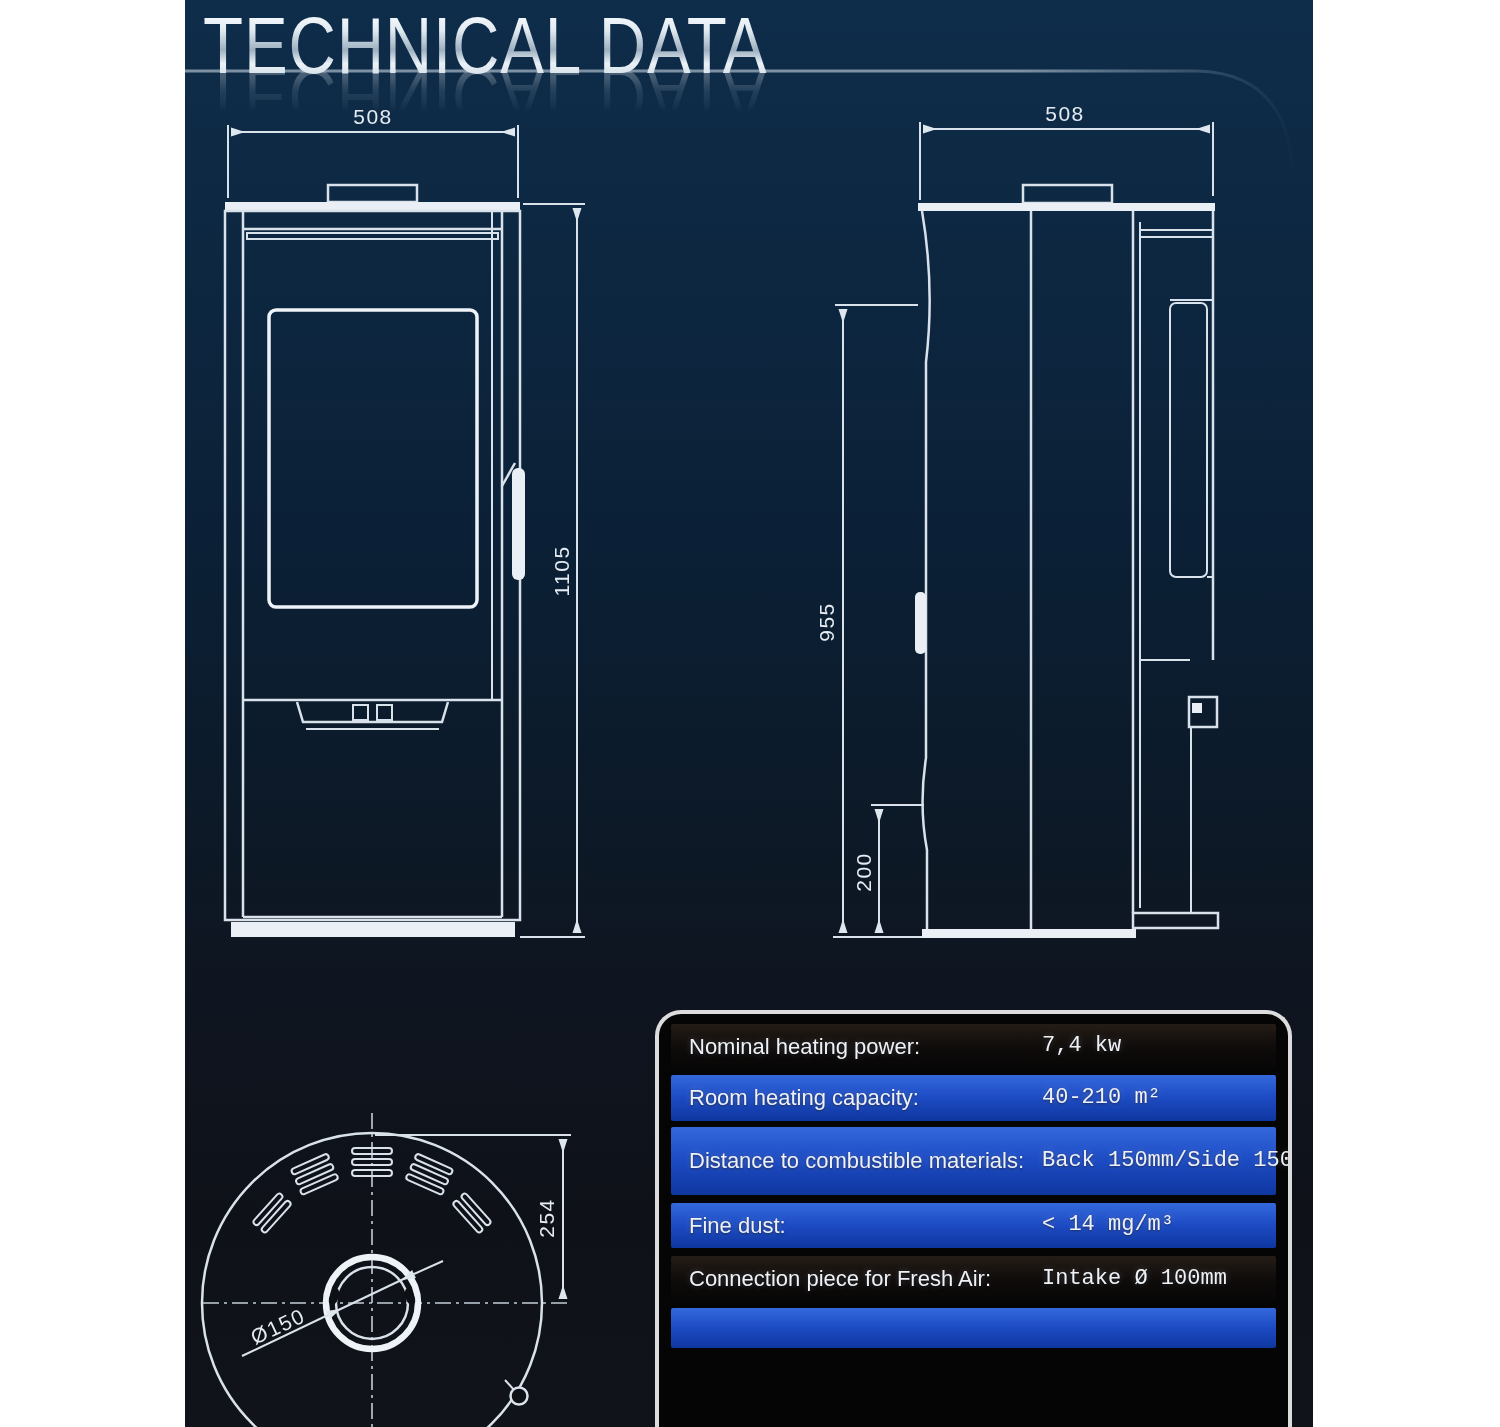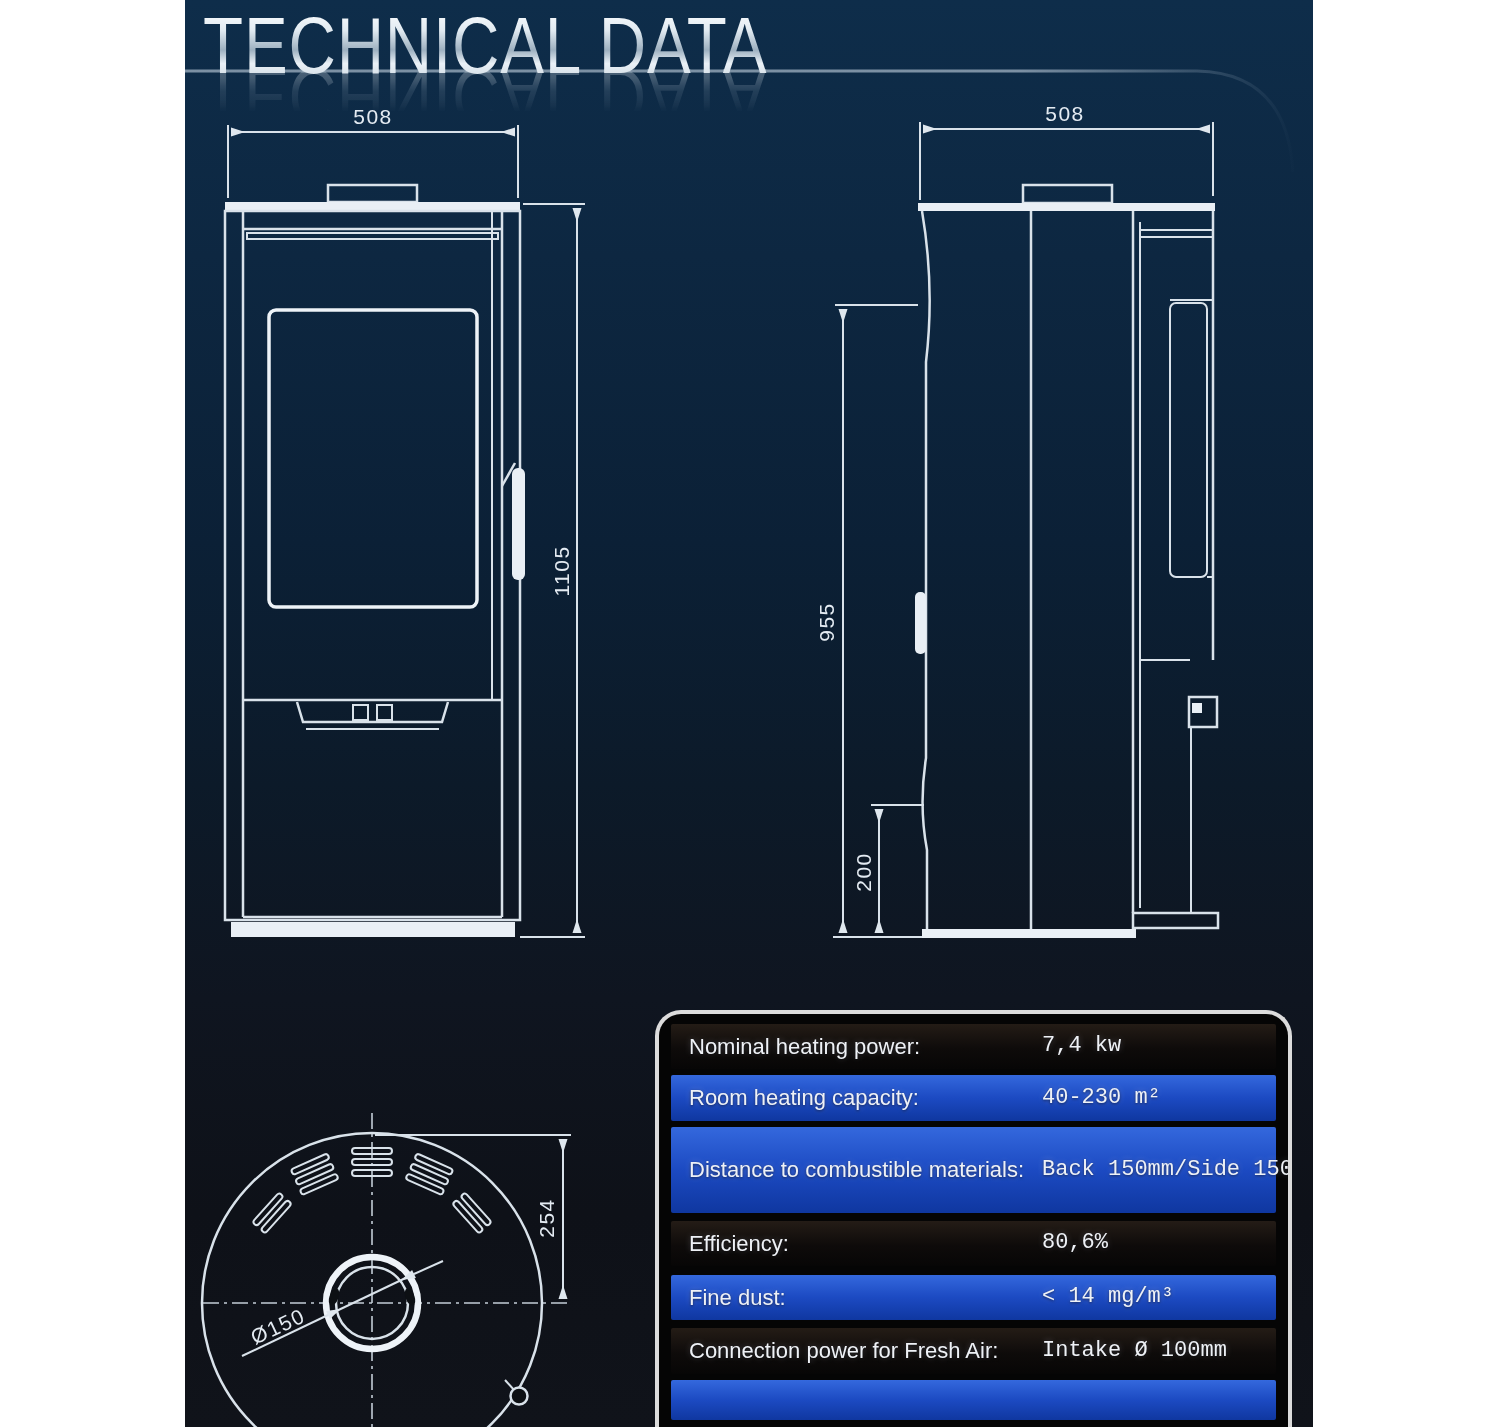--- a/index.html
+++ b/index.html
@@ -36,21 +36,21 @@
     padding:10px 12px 0 12px;overflow:hidden;
   }
   .srow{position:relative;border-radius:2px;color:#eef1f6;font-size:22px;
         display:flex;align-items:center;white-space:nowrap;
         text-shadow:0 1px 3px rgba(0,0,0,.55),0 0 6px rgba(225,235,255,.28);}
   .srow.dark{background:linear-gradient(180deg,#241c16 0%,#0e0b0a 55%,#070606 100%);}
   .srow.blue{background:linear-gradient(180deg,#3468dd 0%,#1c4ac2 50%,#0f37a0 100%);align-items:center;}
   .srow .lbl{padding-left:18px;}
   .srow .val{position:absolute;left:371px;top:0;bottom:0;display:flex;flex-direction:column;justify-content:center;}
   .srow .val span{display:block;line-height:1.55;font-family:Liberation Mono, monospace;}
-  .h45{height:45px}.h46{height:46px}.h44{height:44px}.h76{height:86px}.h40{height:40px}
+  .h45{height:45px}.h46{height:46px}.h44{height:44px}.h76{height:68px}.h40{height:40px}
   .g6{margin-bottom:6px}.g8{margin-bottom:8px}.g9{margin-bottom:9px}
 </style>
 </head>
 <body>
 
 <div class="canvas">
   <div class="page">
 
     <svg class="drawings" width="1128" height="1427" viewBox="0 0 1128 1427">
       <defs>
@@ -209,48 +209,42 @@
       <div class="srow dark h45 g6">
         <div class="lbl">Nominal heating power:</div>
         <div class="val">
             <span>7,4 kw</span>
           </div>
       </div>
 
       <div class="srow blue h46 g6">
         <div class="lbl">Room heating capacity:</div>
         <div class="val">
-            <span>40-230 m²</span>
+            <span>40-210 m²</span>
           </div>
       </div>
 
 
       <div class="srow blue h76 g8">
         <div class="lbl">Distance to combustible materials:</div>
         <div class="val">
           <span>Back 150mm/Side 150mm/</span>
         </div>
       </div>
 
-      <div class="srow dark h45 g9">
-        <div class="lbl">Efficiency:</div>
-        <div class="val">
-            <span>80,6%</span>
-          </div>
-      </div>
 
       <div class="srow blue h45 g8">
         <div class="lbl">Fine dust:</div>
         <div class="val">
             <span>&lt; 14 mg/m³</span>
           </div>
       </div>
 
       <div class="srow dark h46 g6">
-        <div class="lbl">Connection power for Fresh Air:</div>
+        <div class="lbl">Connection piece for Fresh Air:</div>
         <div class="val">
             <span>Intake Ø 100mm</span>
           </div>
       </div>
 
       <div class="srow blue h40"></div>
     </div>
 
   </div>
 </div>

